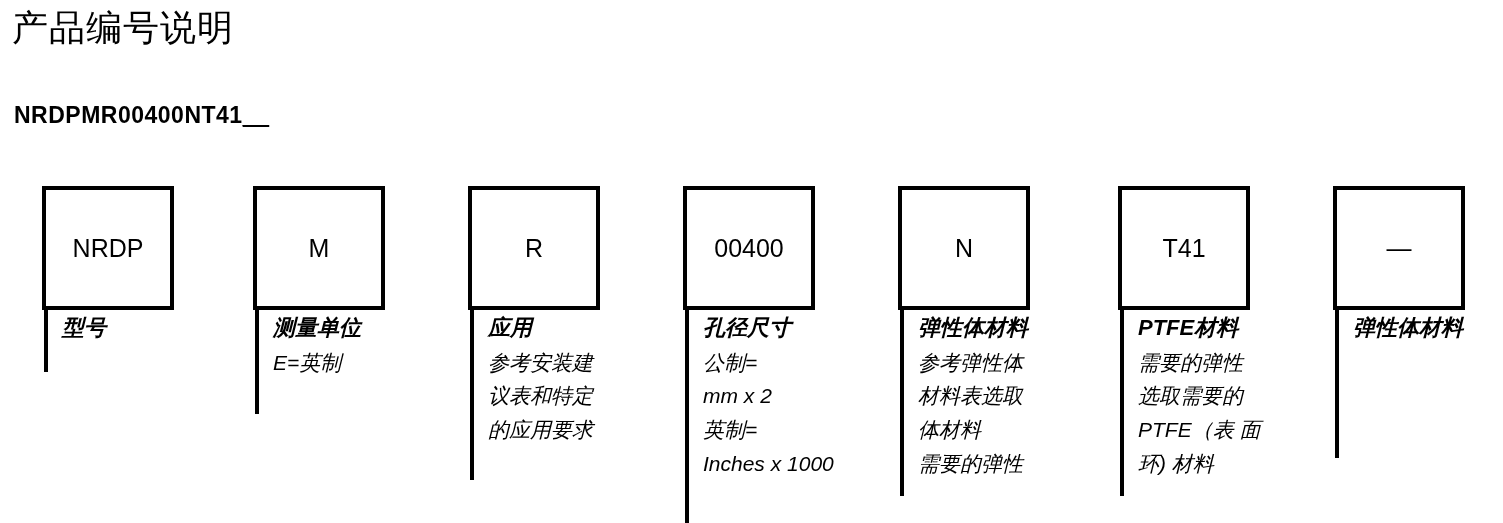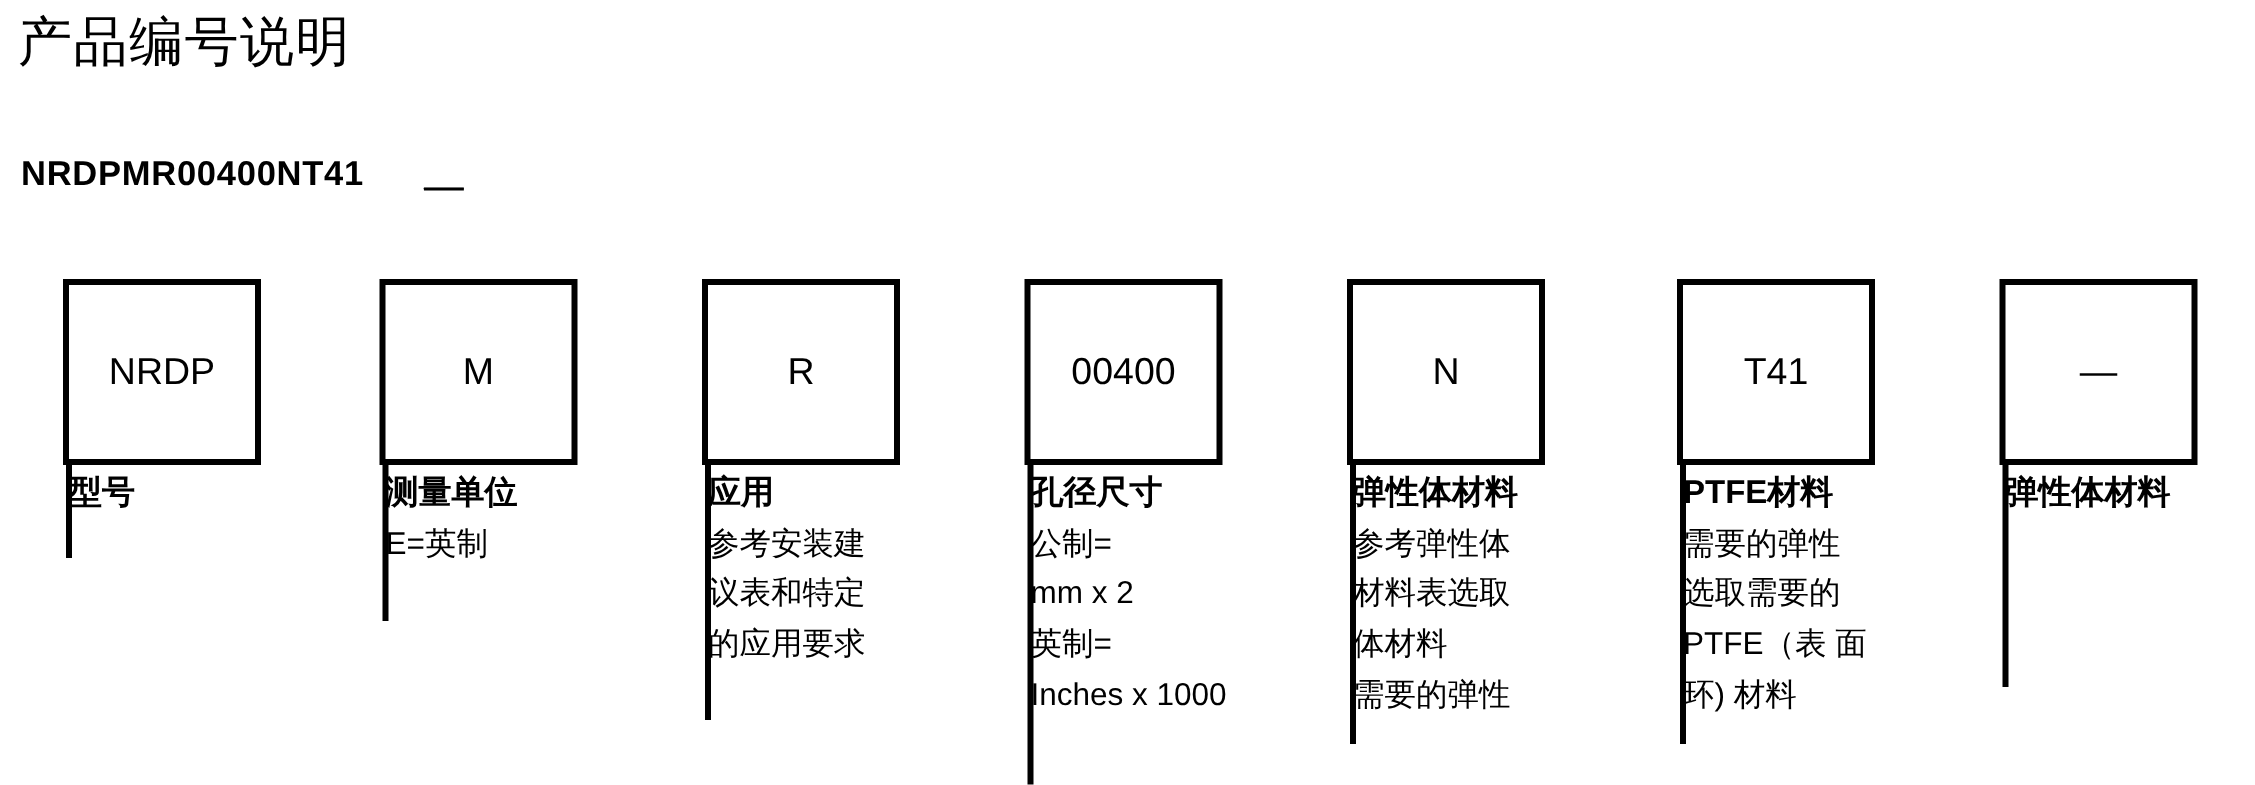--- a/index.html
+++ b/index.html
@@ -29,21 +29,20 @@
     position: absolute;
     left: 14px;
     top: 102px;
     font-size: 23px;
     font-weight: bold;
     letter-spacing: 0.5px;
     white-space: nowrap;
   }
   .pn-underscore {
     text-decoration: underline;
-    margin-left: 40px;
   }
   .columns {
     position: absolute;
     left: 0;
     top: 186px;
     width: 1503px;
     height: 340px;
   }
   .col {
     position: absolute;
@@ -63,23 +62,24 @@
   }
   .stem {
     position: absolute;
     left: 2px;
     top: 124px;
     width: 4px;
     background: #000000;
   }
   .col-body {
     position: absolute;
-    left: 4px;
+    left: 20px;
     top: 128px;
     width: 170px;
+    font-style: italic;
   }
   .col-heading {
     font-size: 22px;
     font-weight: bold;
     line-height: 1.25;
     white-space: nowrap;
     margin-bottom: 6px;
   }
   .col-line {
     font-size: 21px;

